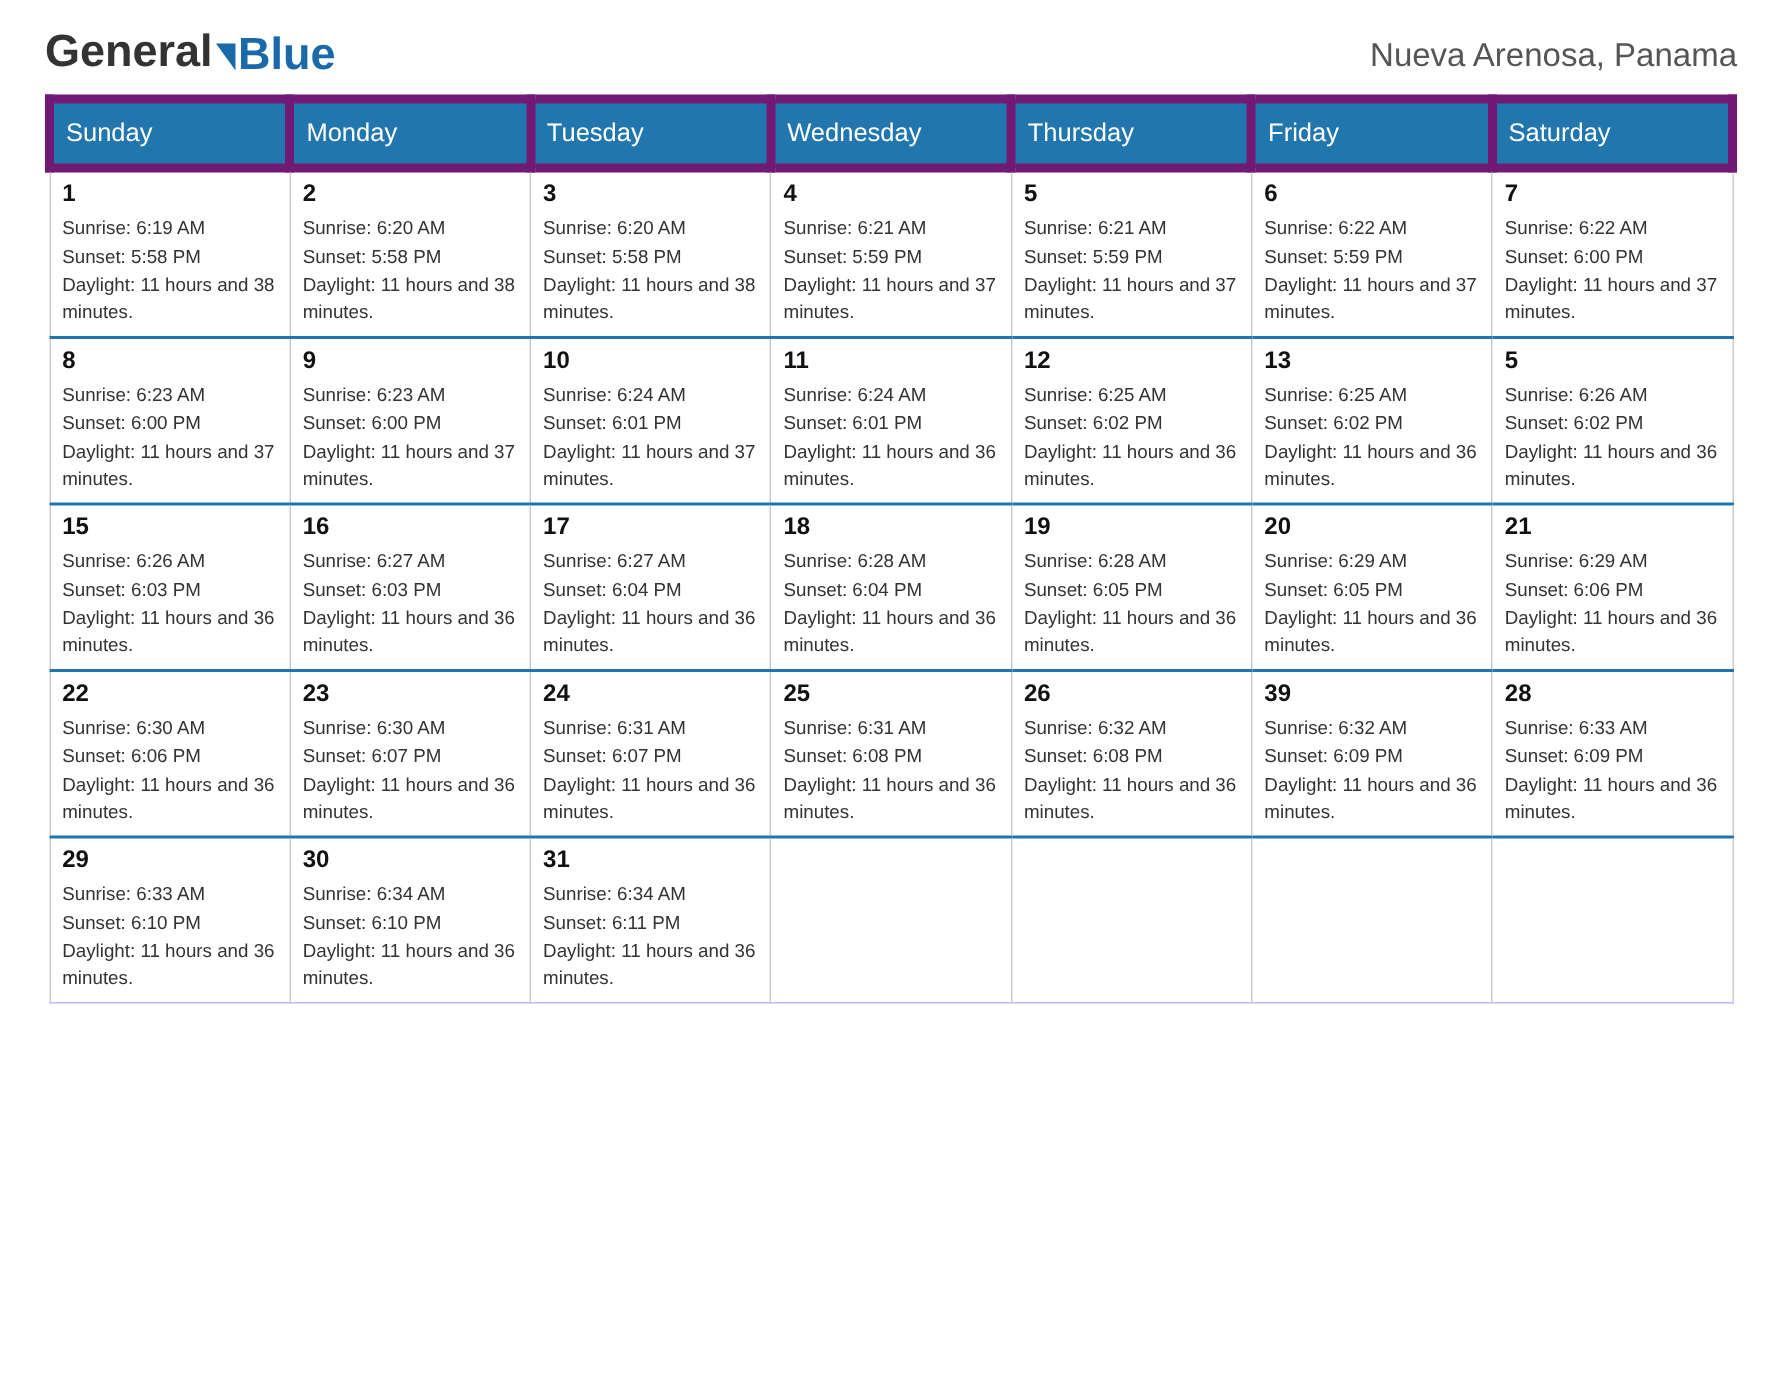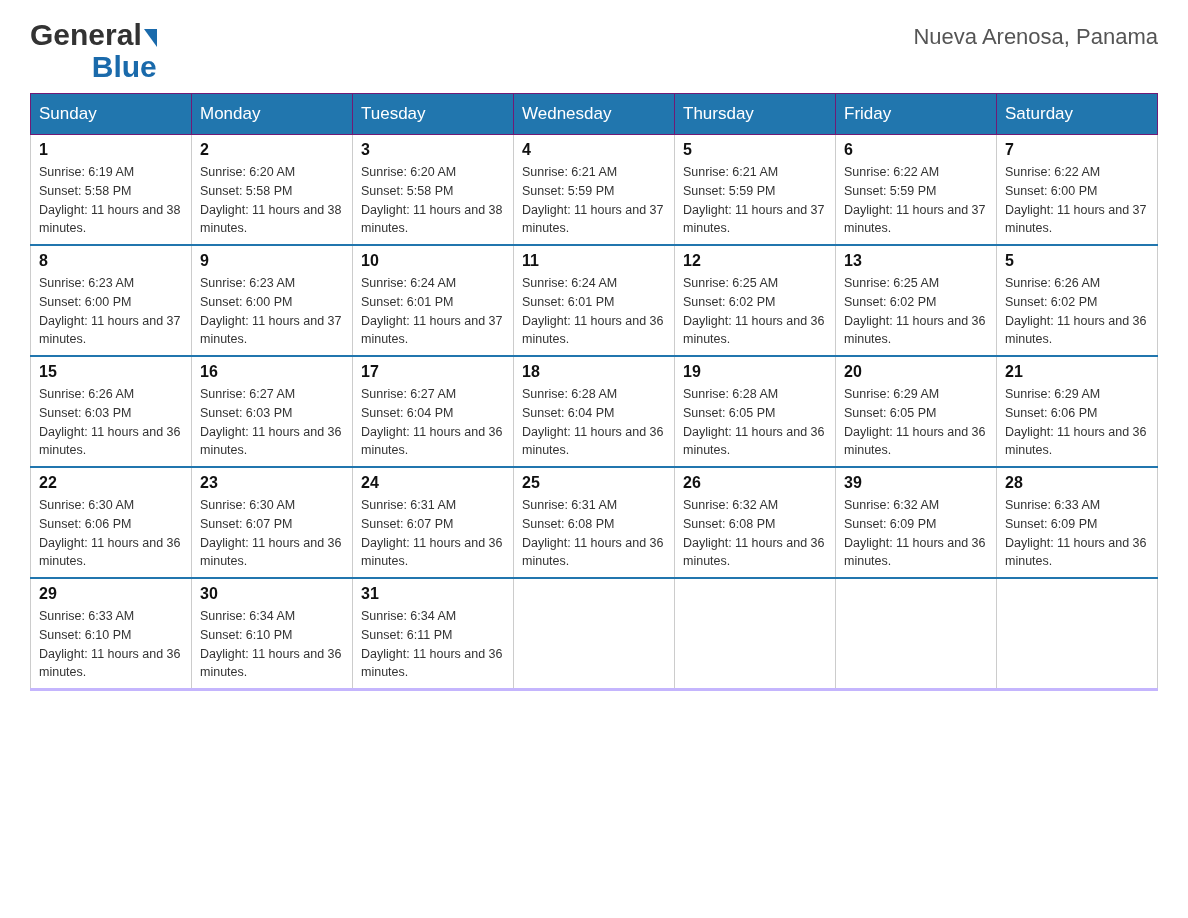--- a/index.html
+++ b/index.html
@@ -11,22 +11,22 @@
       min-height: 918px;
     }
     .header {
       display: flex;
       justify-content: space-between;
       align-items: flex-start;
       margin-bottom: 10px;
     }
     .logo {
       display: flex;
-      flex-direction: column;
-      align-items: flex-end;
+      flex-direction: row;
+      align-items: flex-start;
     }
     .title-section {
       text-align: right;
     }
     .month-title {
       font-size: 52px;
       font-weight: normal;
       color: #222;
       line-height: 1.1;
     }
@@ -40,21 +40,21 @@
       border-collapse: collapse;
       margin-top: 10px;
     }
     th {
       background-color: #2176ae;
       color: #fff;
       padding: 10px 8px;
       text-align: left;
       font-size: 17px;
       font-weight: normal;
-      border: 1px solid #701a75;
+      border: 6px solid #701a75;
     }
     td {
       vertical-align: top;
       padding: 6px 8px;
       border: 1px solid #ccc;
       font-size: 13px;
       color: #222;
       width: calc(100% / 7);
       height: 110px;
     }
@@ -70,21 +70,21 @@
       color: #333;
       line-height: 1.5;
     }
     td.empty {
       background: #fff;
     }
     tr td {
       border-bottom: 2px solid #2176ae;
     }
     tr:last-child td {
-      border-bottom: 3px solid #c4b5fd;
+      border-bottom: 1px solid #c4b5fd;
     }
   </style>
 </head>
 <body>
 
 <div class="header">
   <div class="logo">
     <div style="display:flex;align-items:center;line-height:1;">
       <span style="font-size:30px;font-weight:bold;color:#333;">General</span>
       <span style="display:inline-block;width:0;height:0;border-left:13px solid transparent;border-bottom:0px;border-top:18px solid #1a6aab;margin-left:2px;margin-top:6px;"></span>

